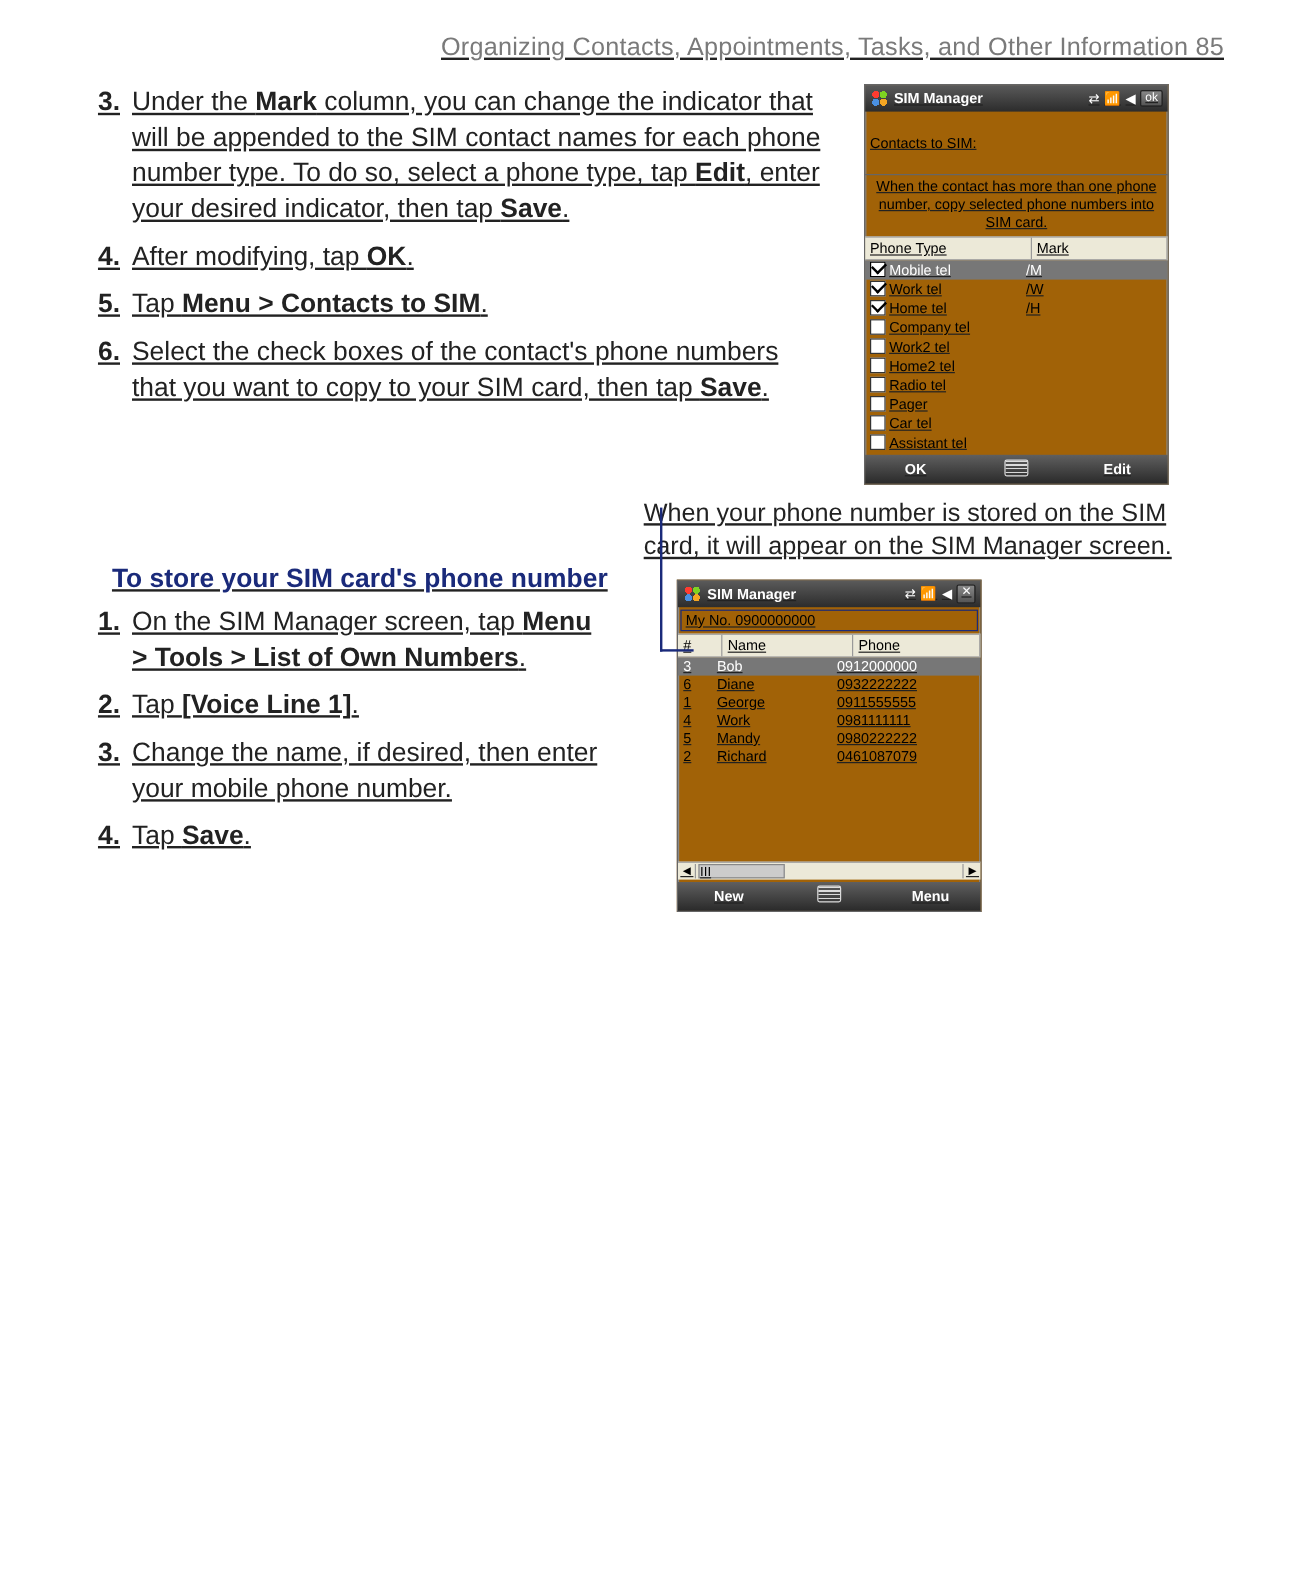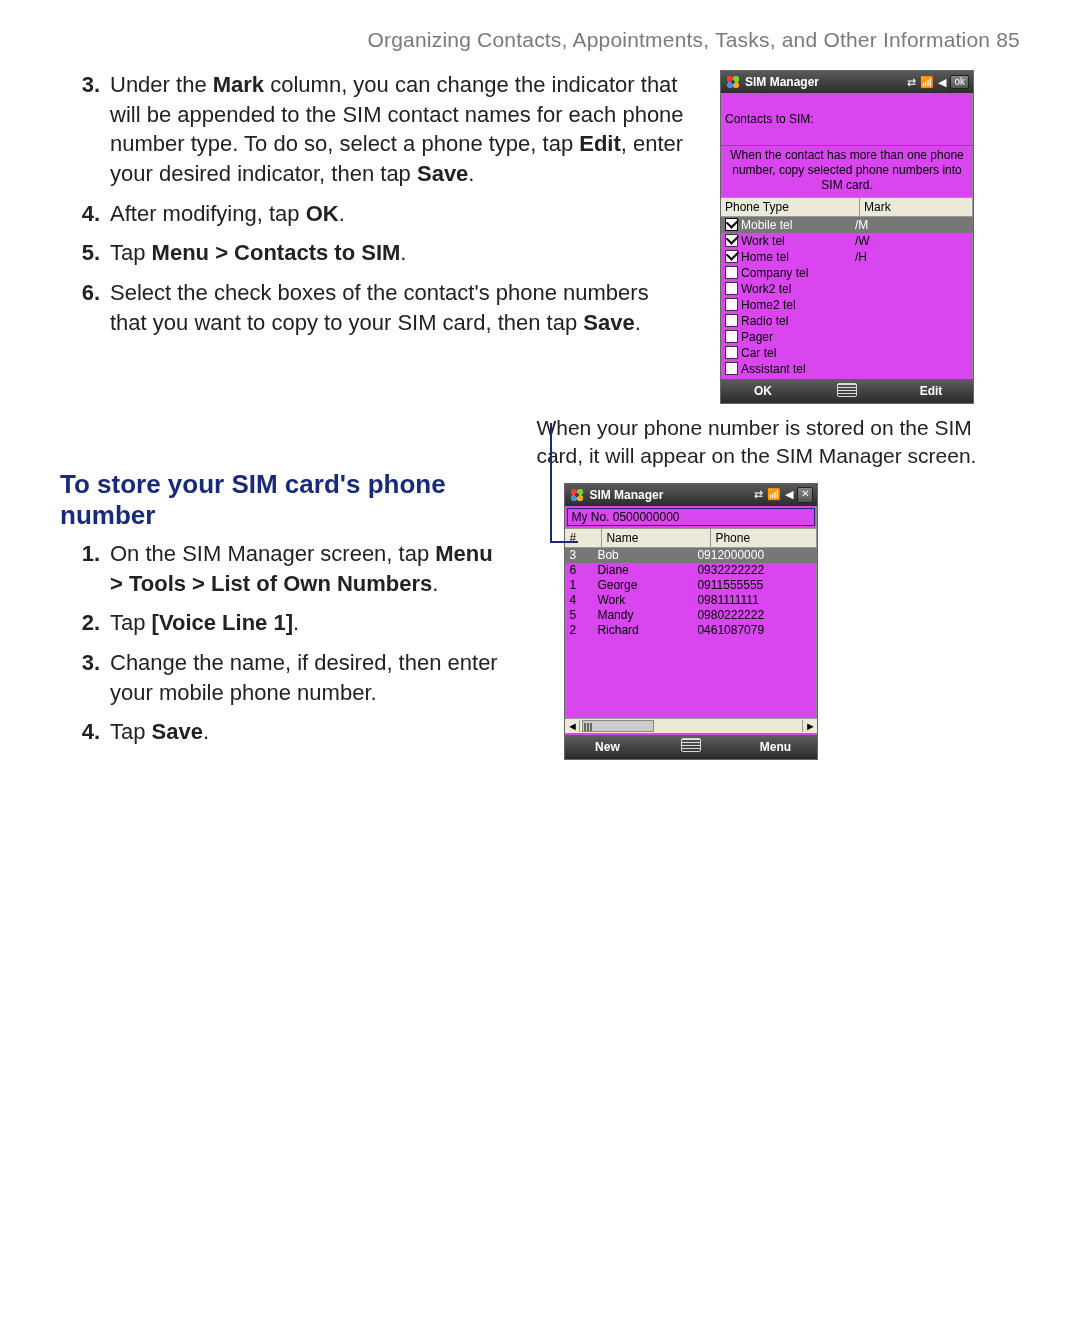--- a/index.html
+++ b/index.html
@@ -6,20 +6,21 @@
     margin: 0;
     padding: 0;
     background: #fff;
     font-family: "Segoe UI", "Myriad Pro", Tahoma, sans-serif;
     color: #222;
     width: 1080px;
   }
   .page {
     padding: 28px 60px 60px 60px;
     position: relative;
+    text-decoration: underline;
   }
   .running-head {
     text-align: right;
     color: #7a7a7a;
     font-size: 21px;
     margin-bottom: 18px;
     letter-spacing: 0.2px;
   }
   .columns {
     display: flex;
@@ -42,23 +43,24 @@
   ol.steps li .num {
     flex: 0 0 40px;
     text-align: right;
     padding-right: 10px;
     font-weight: 700;
   }
   ol.steps li .txt { flex: 1; }
   .subhead {
     color: #1a2a7a;
     font-weight: 700;
-    font-size: 26px;
+    font-size: 22px;
     margin-top: 55px;
     margin-bottom: 8px;
+    text-align: right;
   }
   .strong { font-weight: 700; }
   .caption {
     font-size: 21px;
     line-height: 1.35;
     margin-bottom: 12px;
   }
   .callout-wrap {
     position: relative;
     padding-left: 28px;
@@ -76,21 +78,21 @@
     left: 14px;
     top: 58px;
     width: 28px;
     height: 2px;
     background: #1a2a7a;
   }
   
   .phone {
     width: 252px;
     border: 1px solid #666;
-    background: #d946ef;
+    background: #a16207;
     font-family: Tahoma, sans-serif;
     font-size: 12px;
     color: #000;
     box-shadow: 0 0 0 1px #888 inset;
   }
   .ph-titlebar {
     display: flex;
     align-items: center;
     height: 22px;
     background: linear-gradient(#5a5a5a, #2c2c2c);
@@ -403,21 +405,21 @@
         <div class="phone">
           <div class="ph-titlebar">
             <span class="flag"></span>
             <span class="ph-title">SIM Manager</span>
             <span class="ti">⇄</span>
             <span class="ti">📶</span>
             <span class="ti">◀</span>
             <span class="xbtn">✕</span>
           </div>
           <div class="ph-body">
-            <div class="myno">My No. 0500000000</div>
+            <div class="myno">My No. 0900000000</div>
             <div class="listhead">
               <div class="k1">#</div>
               <div class="k2">Name</div>
               <div class="k3">Phone</div>
             </div>
             <div class="listarea" id="contact-rows">
                 <div class="lrow sel">
                   <div class="k1">3</div>
                   <div class="k2">Bob</div>
                   <div class="k3">0912000000</div>

